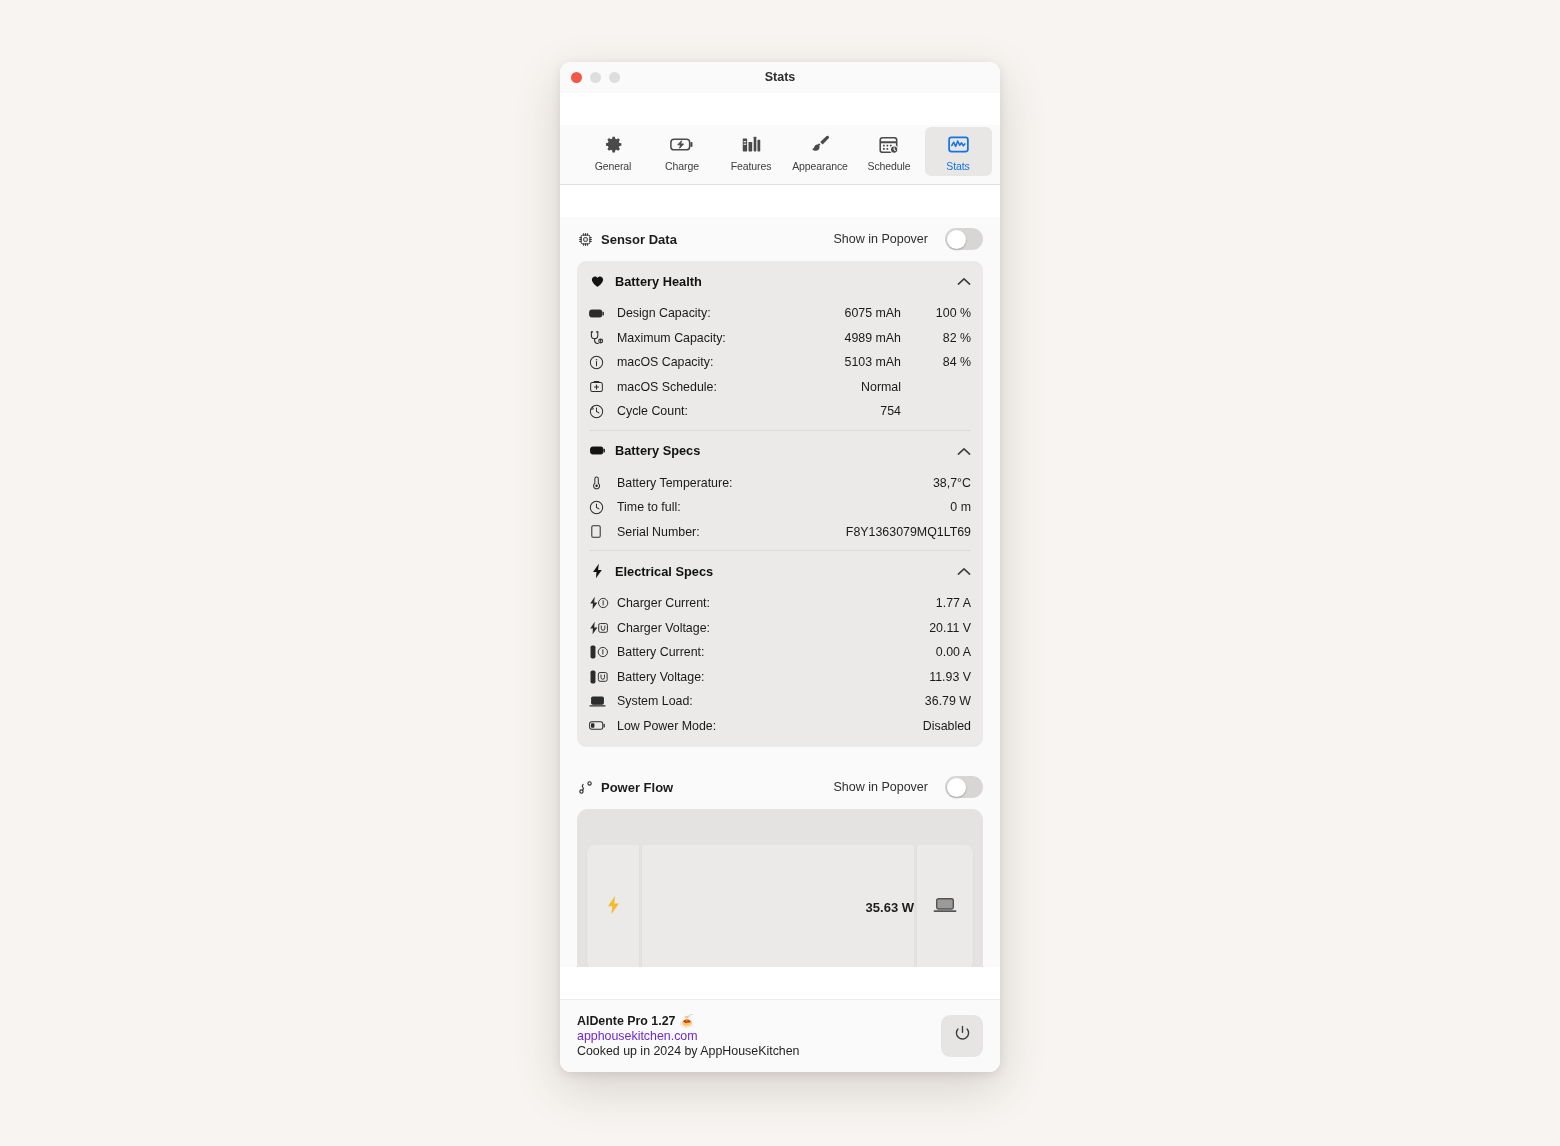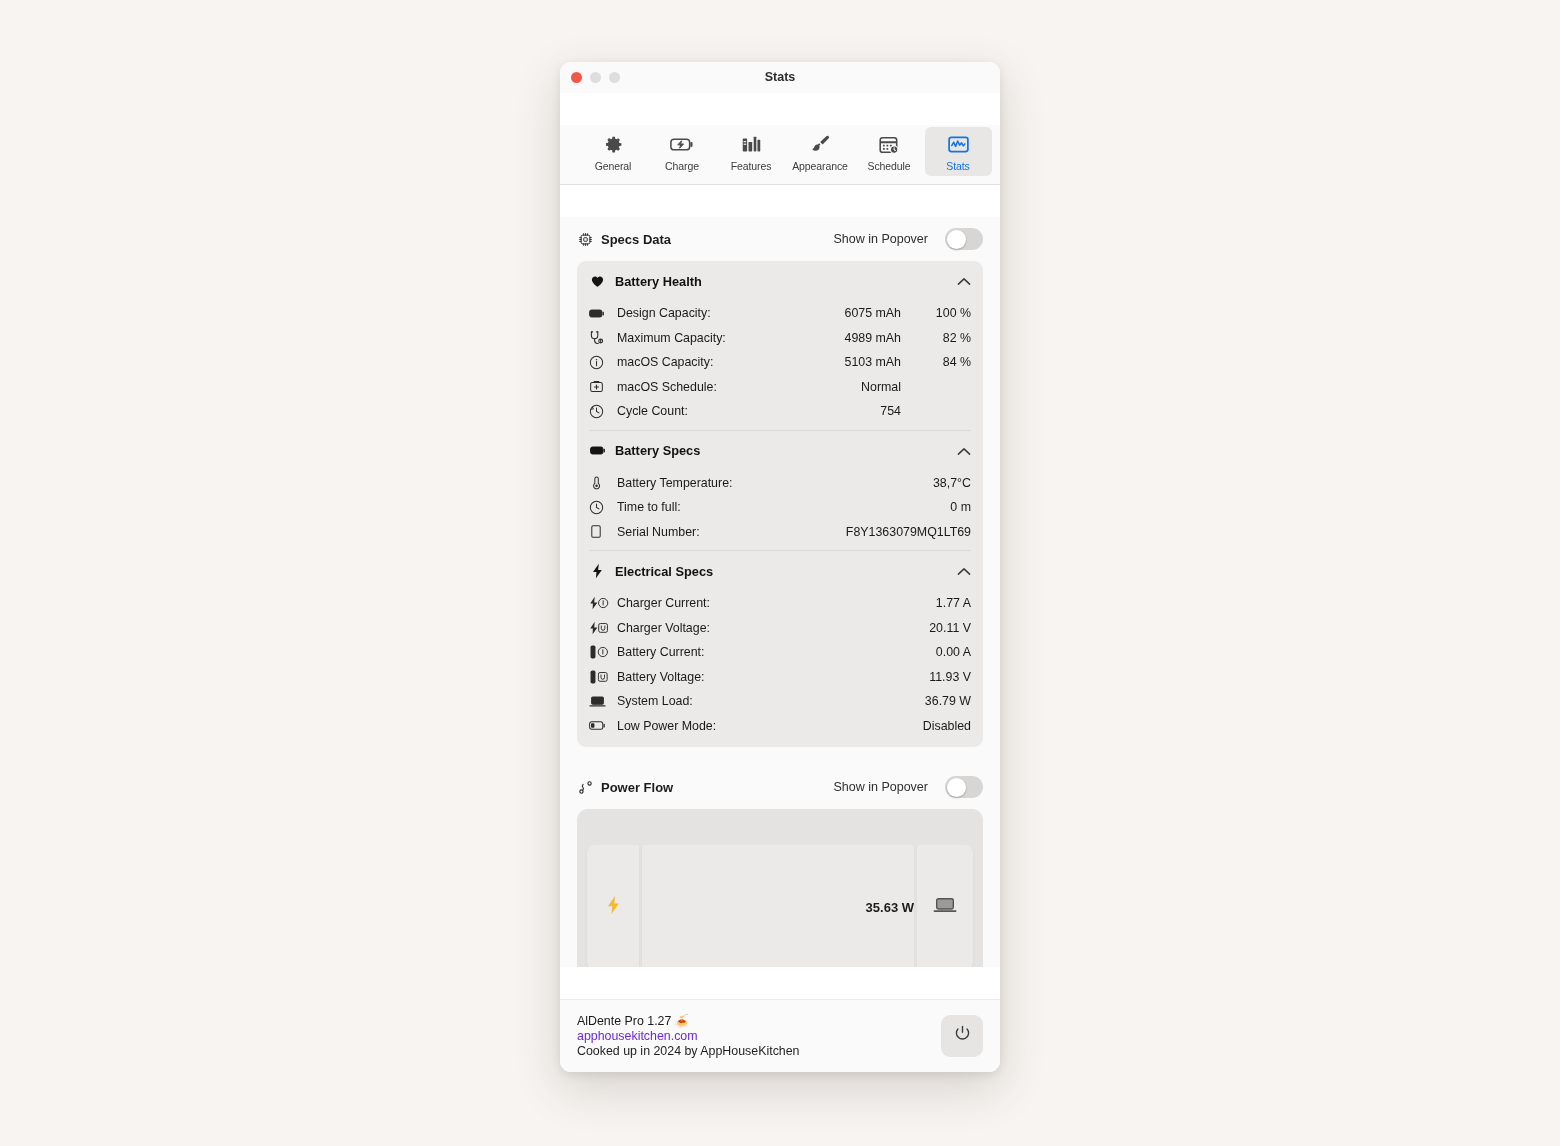--- a/index.html
+++ b/index.html
@@ -254,21 +254,21 @@
     flex: 0 0 auto;
     background: #fbfafa;
     border-top: 1px solid #eeecea;
     padding: 13px 17px 14px 17px;
     display: flex;
     align-items: center;
   }
   .f-texts { flex: 1; display: flex; flex-direction: column; gap: 1px; }
   .f-app {
     font-size: 12.4px;
-    font-weight: normal;
+    font-weight: bold;
     color: #1a1a1a;
   }
   .f-link {
     font-size: 12.4px;
     color: #6d28d9;
   }
   .f-cooked {
     font-size: 12.4px;
     color: #1f1f1f;
   }
@@ -376,21 +376,21 @@
   <div id="content">
 
     <div class="sec-head">
       <span class="sec-icon">
         <svg width="15" height="15" viewBox="0 0 24 24" fill="none" stroke="currentColor" stroke-width="1.6">
           <rect x="5" y="5" width="14" height="14" rx="2.4"></rect>
           <rect x="9.2" y="9.2" width="5.6" height="5.6" rx="1.1"></rect>
           <path d="M9 2.6v2.4M12 2.6v2.4M15 2.6v2.4M9 19v2.4M12 19v2.4M15 19v2.4M2.6 9H5M2.6 12H5M2.6 15H5M19 9h2.4M19 12h2.4M19 15h2.4" stroke-linecap="round" stroke-width="1.5"></path>
         </svg>
       </span>
-      <span class="sec-title">Specs Data</span>
+      <span class="sec-title">Sensor Data</span>
       <span class="spacer"></span>
       <span class="popover-label">Show in Popover</span>
       <div class="toggle">
         <div class="knob"></div>
       </div>
     </div>
 
     <div class="card">
 
       <div class="grp-head">

